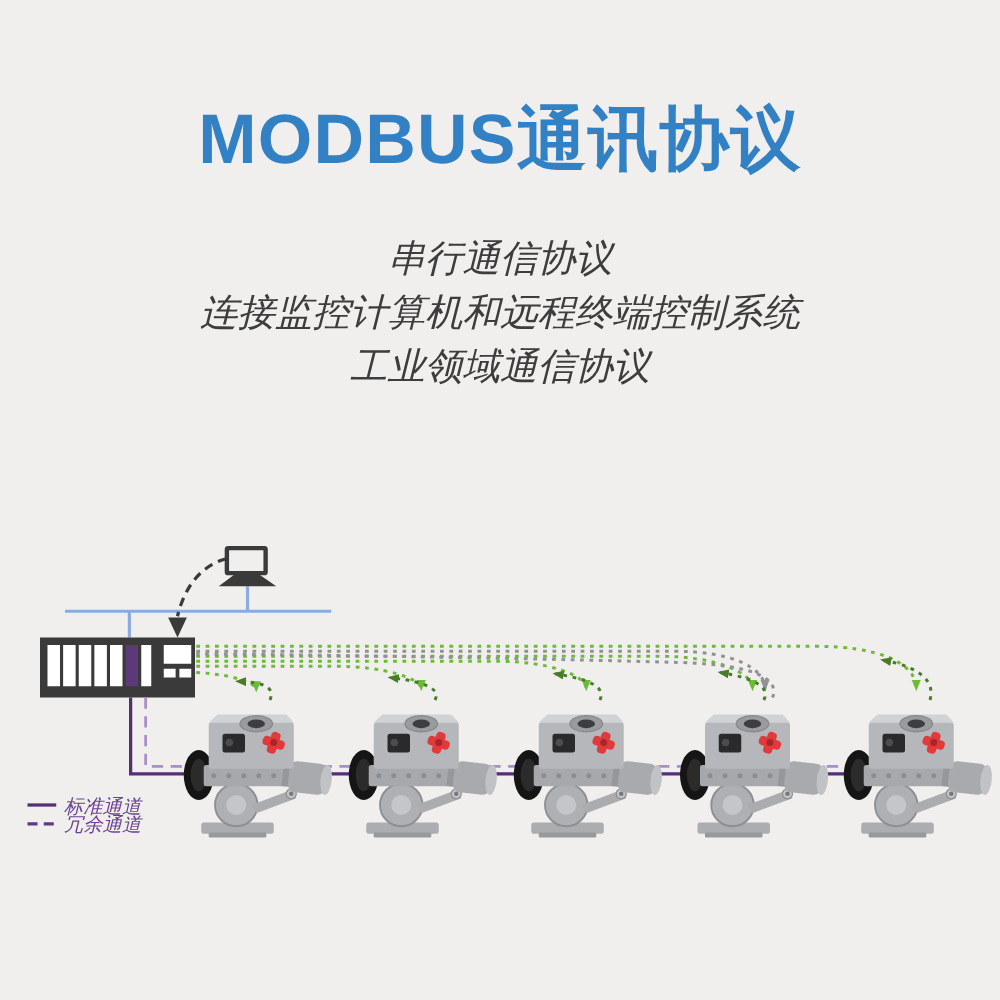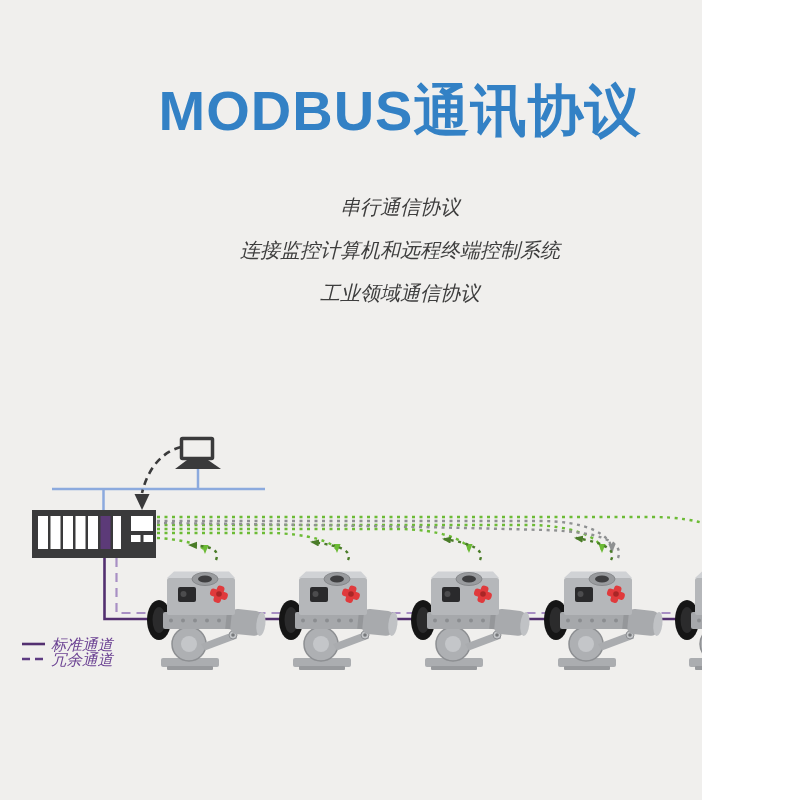--- a/index.html
+++ b/index.html
@@ -1,42 +1,41 @@
 <!DOCTYPE html>
 <html><head>
 <meta charset="utf-8">
 <style>
   html,body{margin:0;padding:0;}
   .page{
     position:relative;
-    width:685px;height:800px;
+    width:800px;height:800px;
     background:#f0efed;
     overflow:hidden;
     font-family:"Liberation Sans","DejaVu Sans",sans-serif;
-    padding-left:17px;
   }
   .title{
     position:absolute;
     left:0;top:74px;width:800px;
     text-align:center;
     font-size:56px;
     font-weight:bold;
     letter-spacing:1px;
     color:#3381c5;
     margin:0;
   }
   .desc{
     position:absolute;
     left:0;top:186px;width:800px;
     text-align:center;
     color:#3d3d3d;
   }
   .desc p{
     margin:0;
-    font-size:20px;
+    font-size:30px;
     line-height:43px;
     font-style:italic;
     font-weight:500;
   }
   .diagram{
     position:absolute;
     left:0;top:420px;
     width:800px;height:280px;
   }
   .legend-text{

